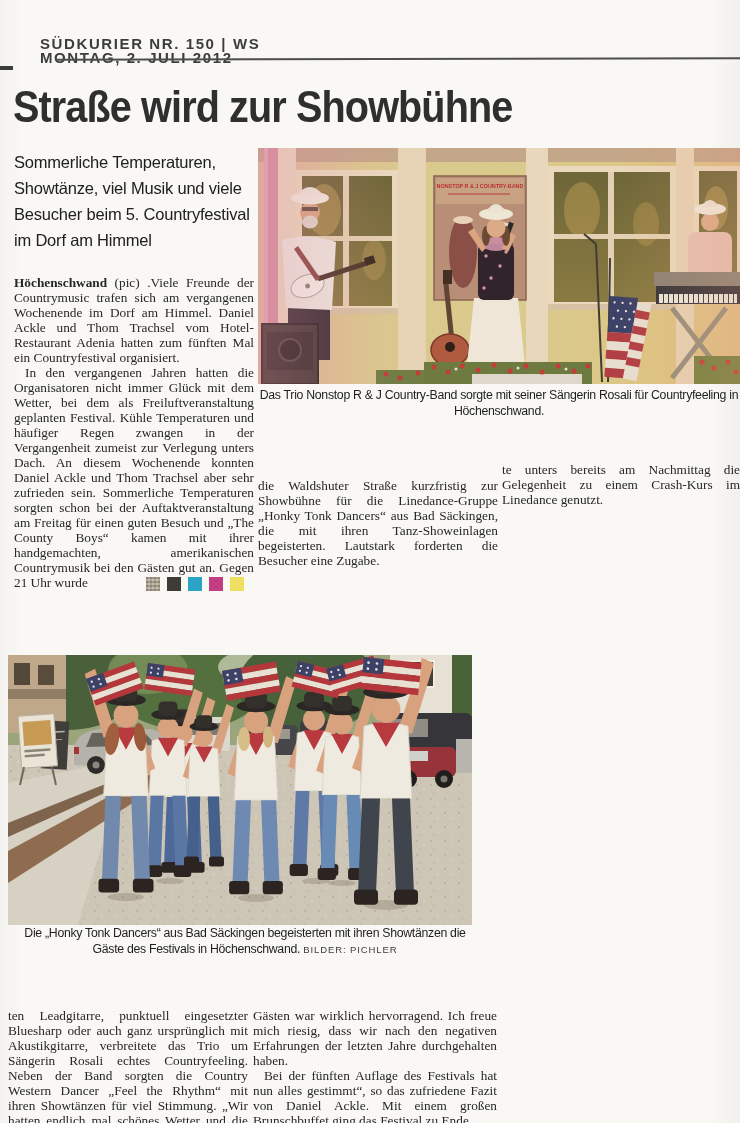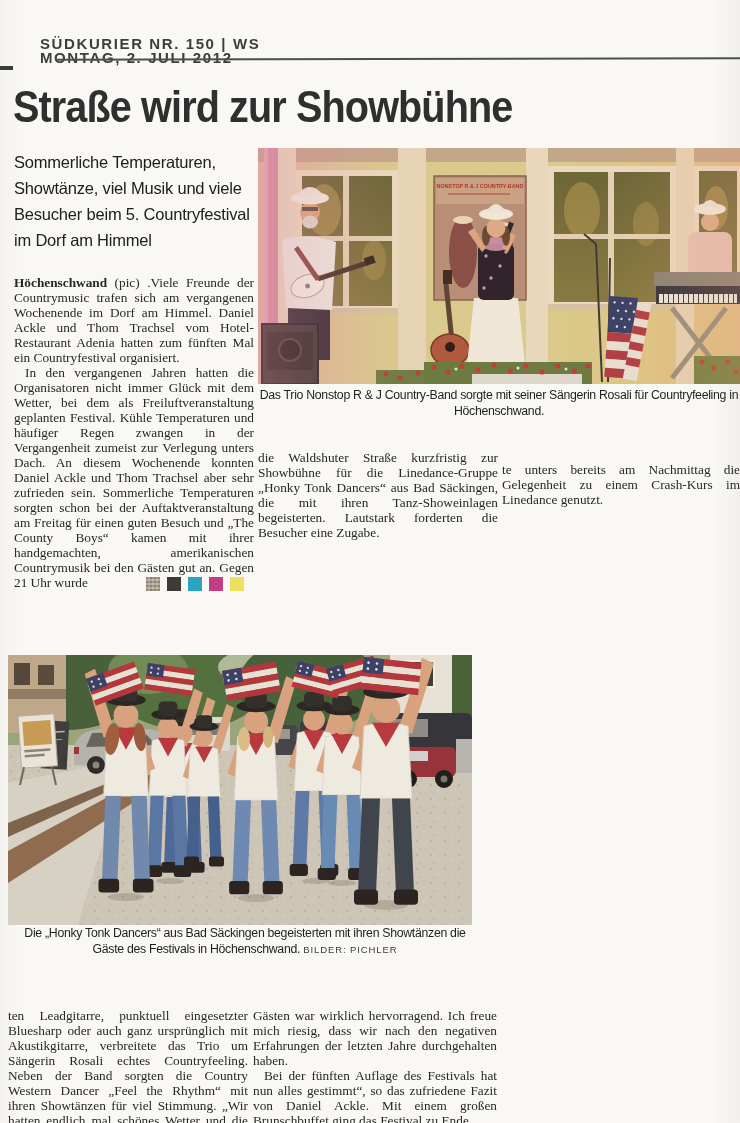--- a/index.html
+++ b/index.html
@@ -23,21 +23,21 @@
   }
   .deck{
     position:absolute;left:14px;top:149px;width:248px;
     font-family:"Liberation Sans",sans-serif;font-size:16.5px;line-height:26px;
     letter-spacing:-.2px;color:#202020;
   }
   .col{position:absolute;width:240px;font-size:13.3px;line-height:15px;text-align:justify;color:#272727;margin-top:34px;}
   .col p{margin:0;}
   .col p.indent{text-indent:11px;}
   .col1{left:14px;top:241px;}
-  .col2{left:258px;top:416px;}
+  .col2{left:258px;top:444px;}
   .col3{left:502px;top:428px;width:238px;}
   .bcol1{left:8px;top:974px;}
   .bcol2{left:253px;top:974px;width:244px;}
   .lead-loc{font-weight:700;}
   figure{margin:0;}
   .photo-top{position:absolute;left:258px;top:148px;width:482px;height:236px;}
   .photo-bottom{position:absolute;left:8px;top:655px;width:464px;height:270px;}
   .caption{
     position:absolute;font-family:"Liberation Sans",sans-serif;
     font-size:12.3px;line-height:16px;letter-spacing:-.3px;color:#1f1f1f;text-align:center;

